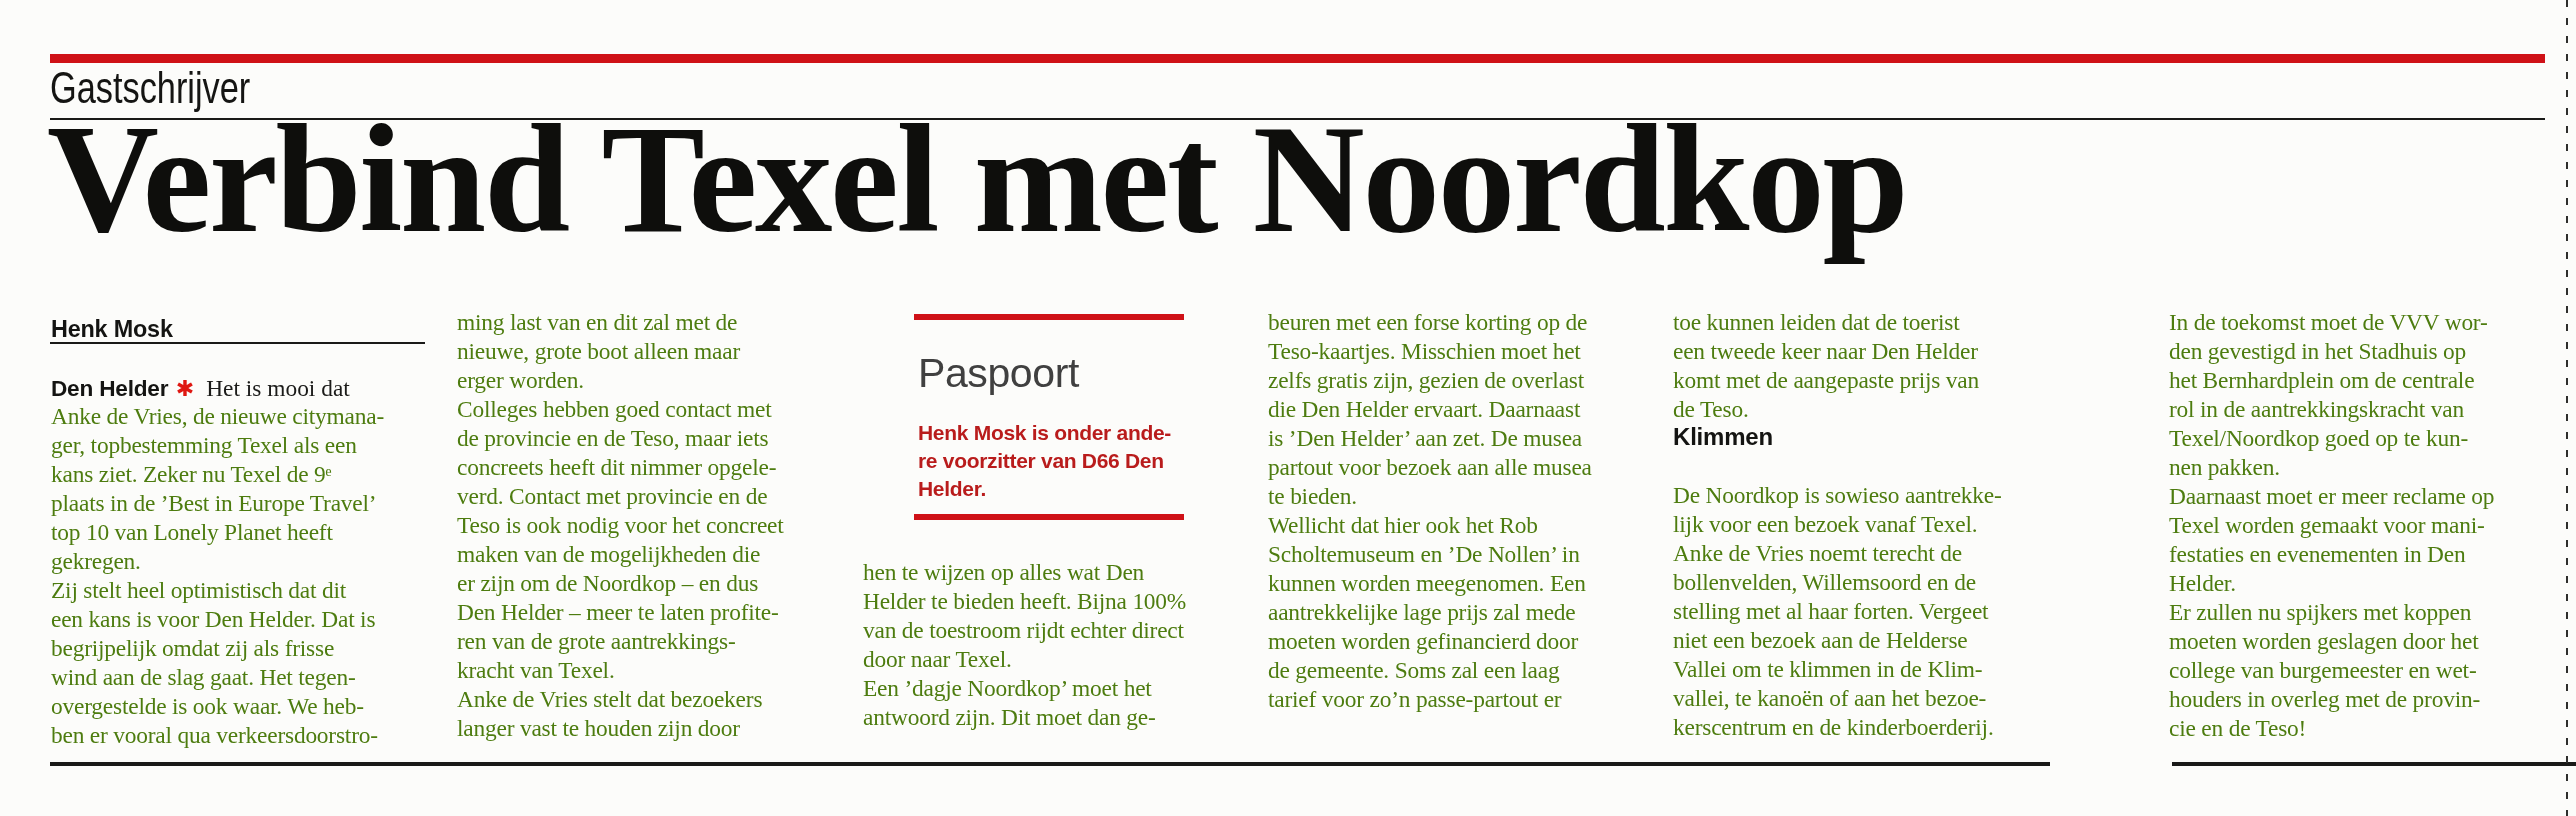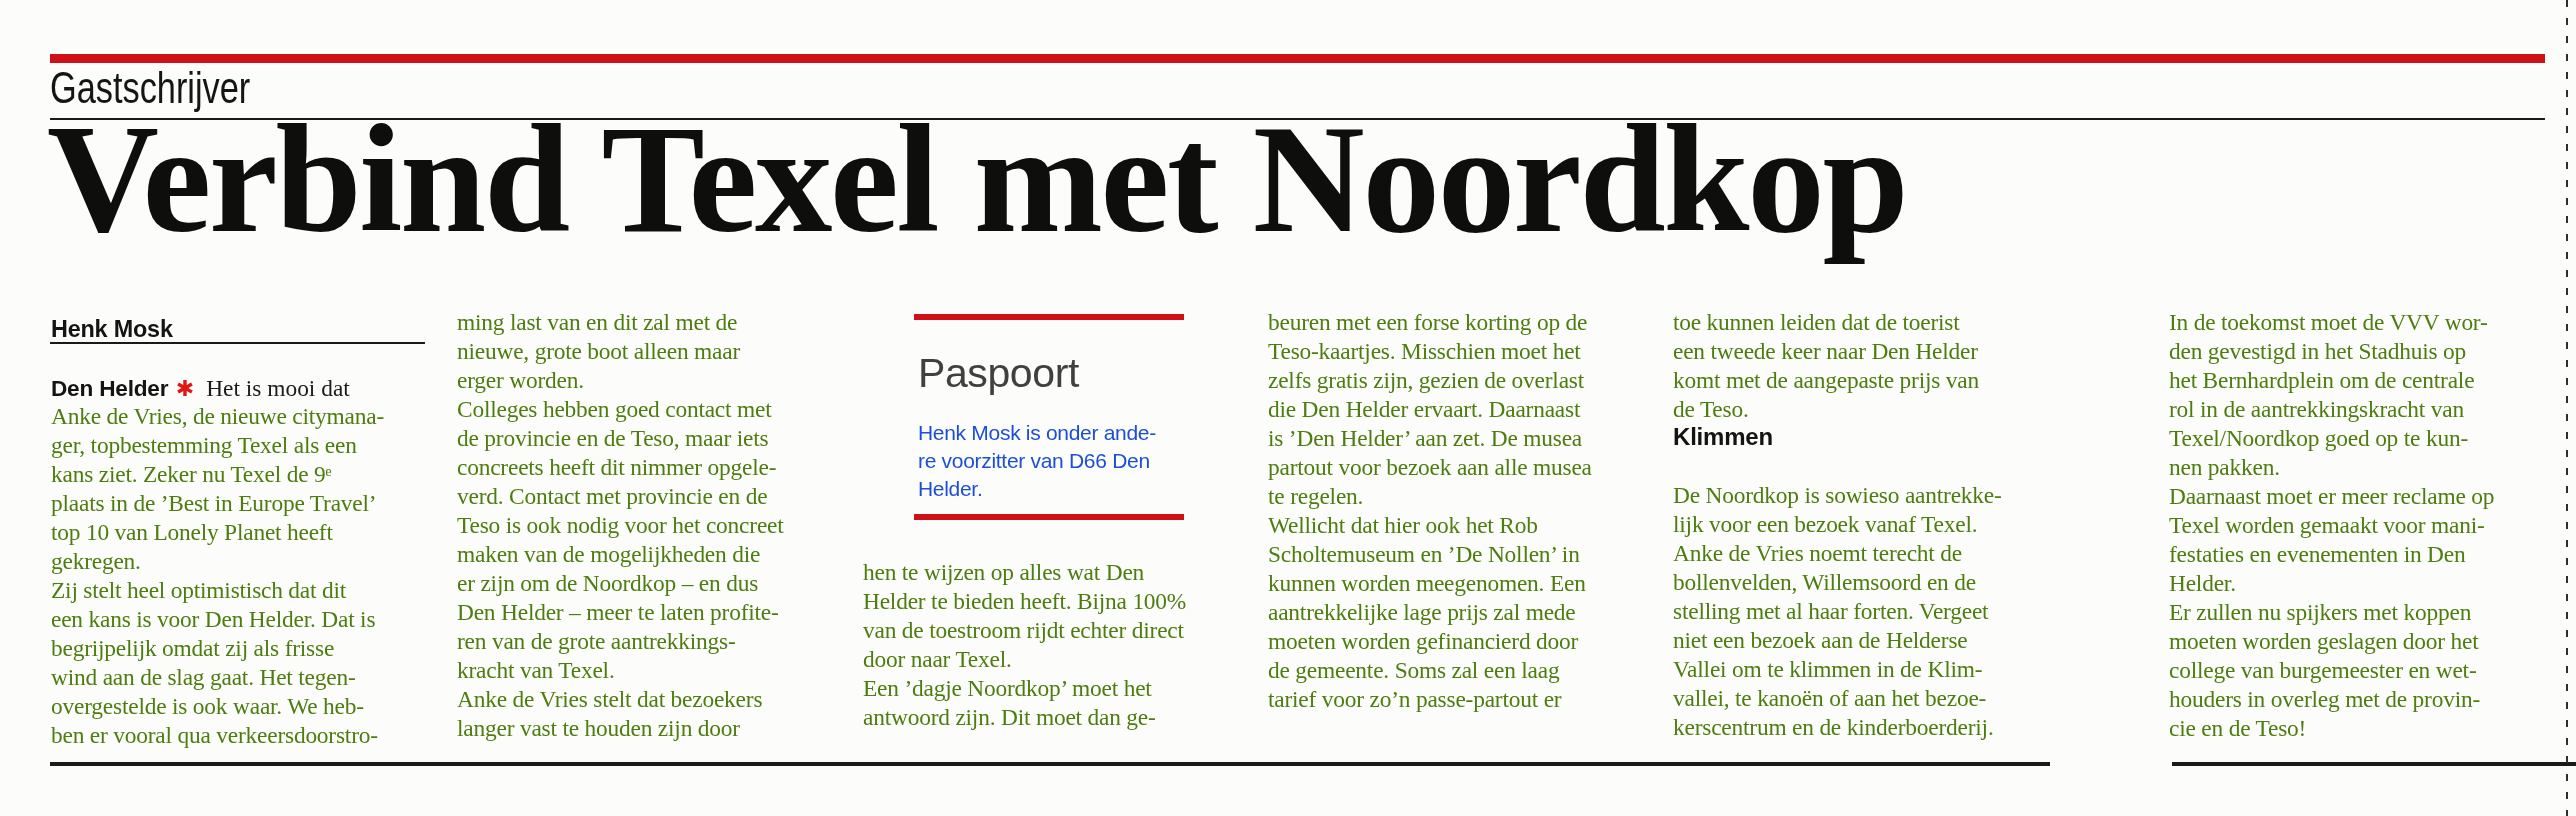--- a/index.html
+++ b/index.html
@@ -44,21 +44,21 @@
     font-size:22px;color:#df1812;margin:0 12px 0 7.5px;
   }
   .lead-rest{font-size:23.4px;}
   .paspoort-title{
     position:absolute;left:918px;top:350px;
     font-family:"Liberation Sans", sans-serif;
     font-size:41px;color:#404040;letter-spacing:-0.4px;white-space:nowrap;
   }
   .paspoort-desc{position:absolute;left:918px;top:419px;width:271px;
     font-family:"Liberation Sans", sans-serif;}
-  .paspoort-desc .tline{height:28px;line-height:28px;font-weight:400;font-size:21px;letter-spacing:-0.3px;color:#1d4ed8;}
+  .paspoort-desc .tline{height:28px;line-height:28px;font-weight:700;font-size:21px;letter-spacing:-0.3px;color:#b91c1c;}
   .subhead{
     position:absolute;left:1673px;top:423px;
     font-family:"Liberation Sans", sans-serif;
     font-weight:700;font-size:24px;color:#141412;letter-spacing:-0.2px;white-space:nowrap;
   }
   .dashline{
     position:absolute;left:2566px;top:0;width:2.3px;height:817px;
     background:repeating-linear-gradient(to bottom,#2e2e2c 0 6.8px,transparent 6.8px 18px);
   }
 </style>
@@ -129,21 +129,21 @@
       <div class="tline">antwoord zijn. Dit moet dan ge-</div>
     </div>
 
   <div class="col-lines" style="left:1268px;top:308px;">
       <div class="tline">beuren met een forse korting op de</div>
       <div class="tline">Teso-kaartjes. Misschien moet het</div>
       <div class="tline">zelfs gratis zijn, gezien de overlast</div>
       <div class="tline">die Den Helder ervaart. Daarnaast</div>
       <div class="tline">is ’Den Helder’ aan zet. De musea</div>
       <div class="tline">partout voor bezoek aan alle musea</div>
-      <div class="tline">te regelen.</div>
+      <div class="tline">te bieden.</div>
       <div class="tline">Wellicht dat hier ook het Rob</div>
       <div class="tline">Scholtemuseum en ’De Nollen’ in</div>
       <div class="tline">kunnen worden meegenomen. Een</div>
       <div class="tline">aantrekkelijke lage prijs zal mede</div>
       <div class="tline">moeten worden gefinancierd door</div>
       <div class="tline">de gemeente. Soms zal een laag</div>
       <div class="tline">tarief voor zo’n passe-partout er</div>
     </div>
 
   <div class="col-lines" style="left:1673px;top:308px;">

